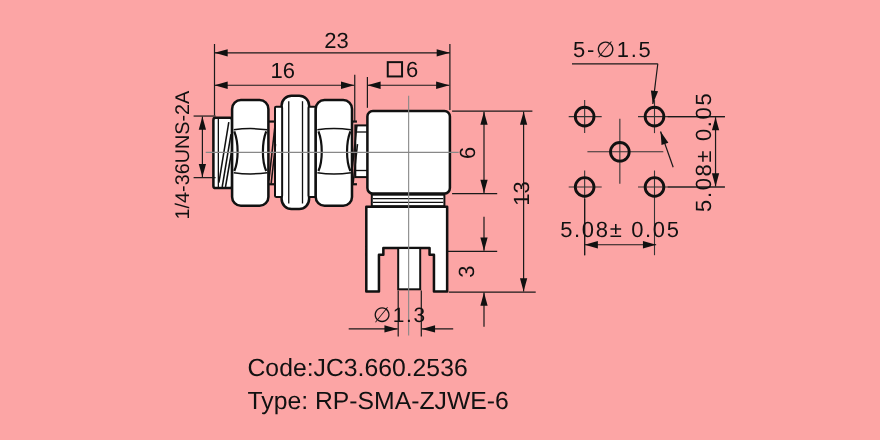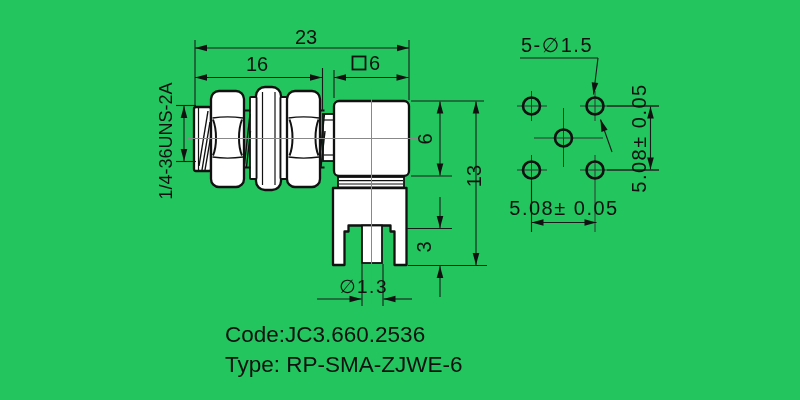--- a/index.html
+++ b/index.html
@@ -1,16 +1,16 @@
 <!DOCTYPE html>
 <html><head>
 <meta charset="utf-8">
 <style>
   html,body{margin:0;padding:0;background:#fff;}
-  .sheet{width:800px;height:400px;position:relative;background:#22c55e;overflow:hidden;}
+  .sheet{width:800px;height:400px;position:relative;background:#fca5a5;overflow:hidden;}
   svg{display:block;}
   text{font-family:"Liberation Sans","DejaVu Sans",sans-serif;fill:#111;}
   .dimtxt{font-size:20px;}
   .dimtxt-sm{font-size:19px;}
   .threadtxt{font-size:18px;}
   .fptxt{font-size:20px;letter-spacing:1.5px;}
   .captxt{font-size:22.5px;}
   .outline{stroke:#111;stroke-width:2.3;fill:#fff;stroke-linejoin:round;}
   .outline-thin{stroke:#111;stroke-width:1.8;fill:#fff;}
   .detail{stroke:#111;stroke-width:1.4;fill:none;}

